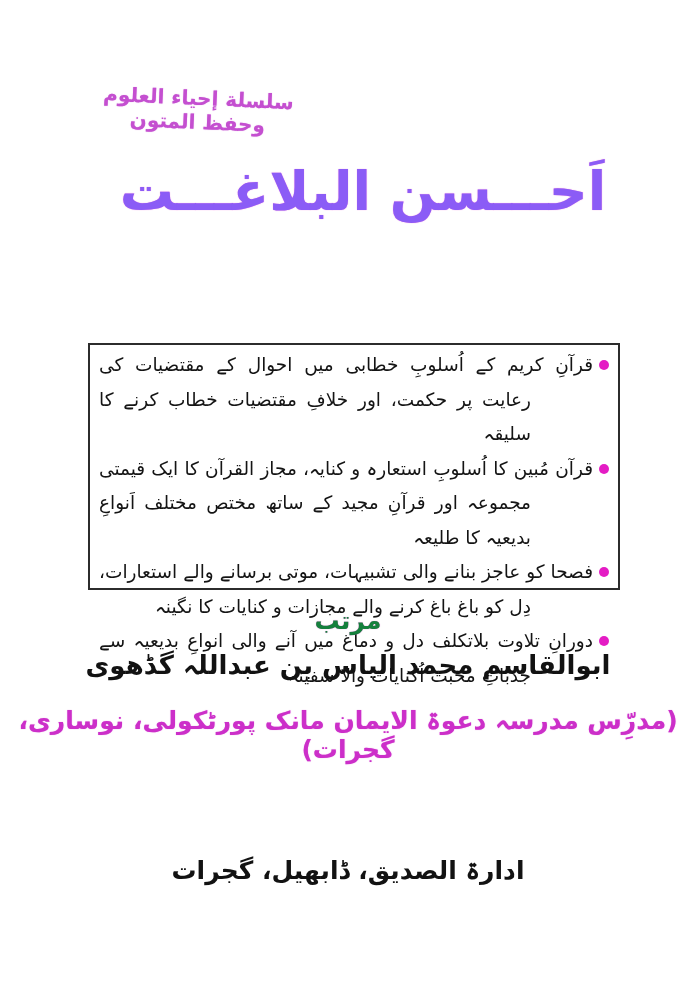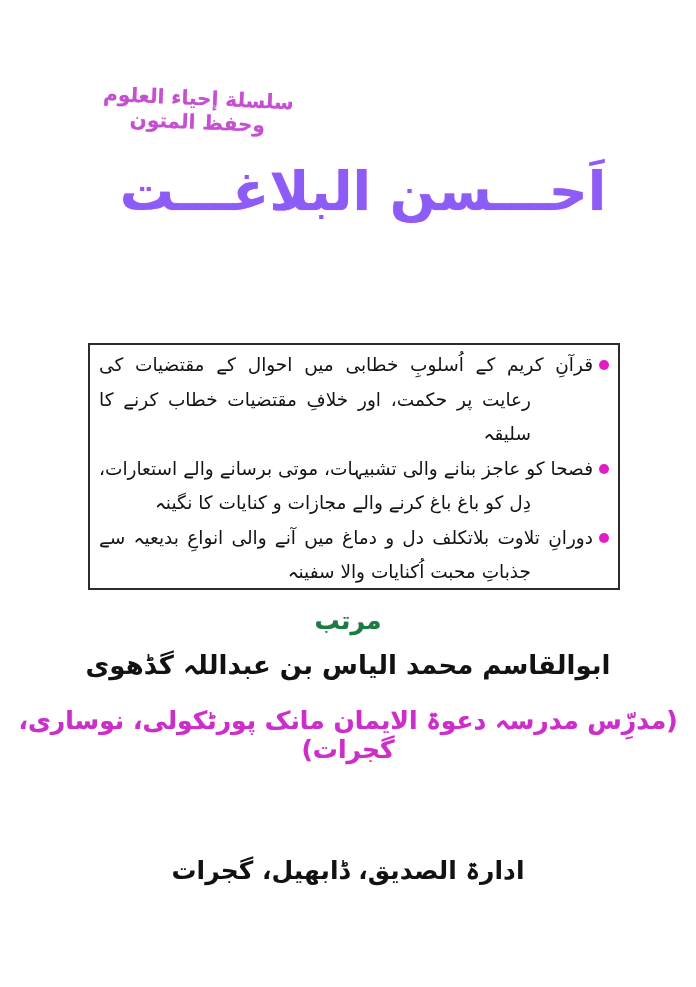--- a/index.html
+++ b/index.html
@@ -111,20 +111,23 @@
 
   <div class="series-note">سلسلة إحياء العلوم وحفظ المتون</div>
 
   <div class="book-title">اَحـــسن البلاغـــت</div>
 
   <div class="features-box">
     <div class="bullet">
       <span class="dot"></span><span>قرآنِ کریم کے اُسلوبِ خطابی میں احوال کے مقتضیات کی رعایت پر حکمت، اور خلافِ مقتضیات خطاب کرنے کا سلیقہ</span>
     </div>
     <div class="bullet">
+      <span class="dot"></span><span>قرآن مُبین کا اُسلوبِ استعارہ و کنایہ، مجاز القرآن کا ایک قیمتی مجموعہ اور قرآنِ مجید کے ساتھ مختص مختلف اَنواعِ بدیعیہ کا طلیعہ</span>
+    </div>
+    <div class="bullet">
       <span class="dot"></span><span>فصحا کو عاجز بنانے والی تشبیہات، موتی برسانے والے استعارات، دِل کو باغ باغ کرنے والے مجازات و کنایات کا نگینہ</span>
     </div>
     <div class="bullet">
       <span class="dot"></span><span>دورانِ تلاوت بلاتکلف دل و دماغ میں آنے والی انواعِ بدیعیہ سے جذباتِ محبت اُکنایات والا سفینہ</span>
     </div>
   </div>
 
   <div class="section-heading compiler-heading">مرتب</div>
 
   <div class="compiler-name">ابوالقاسم محمد الیاس بن عبداللہ گڈھوی</div>

